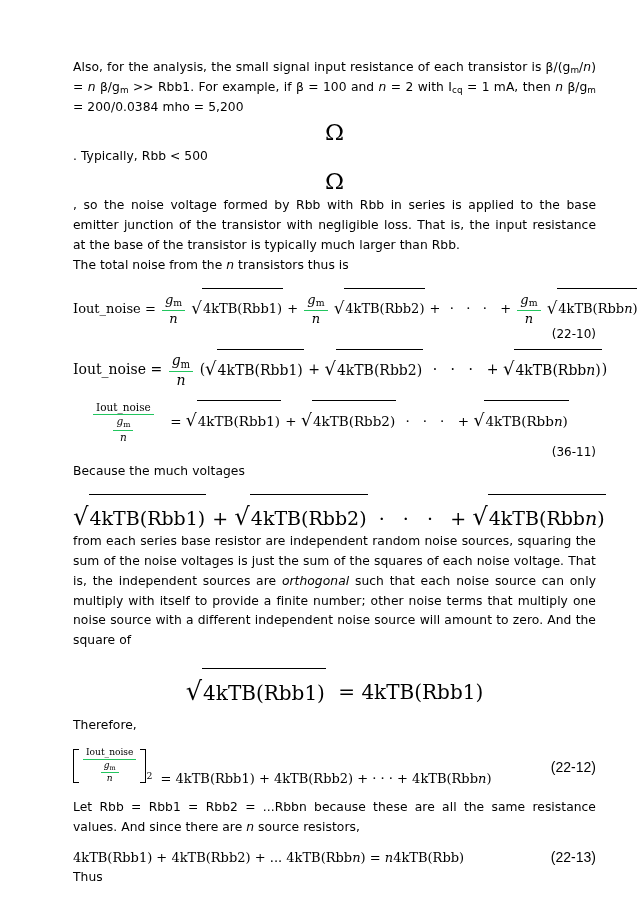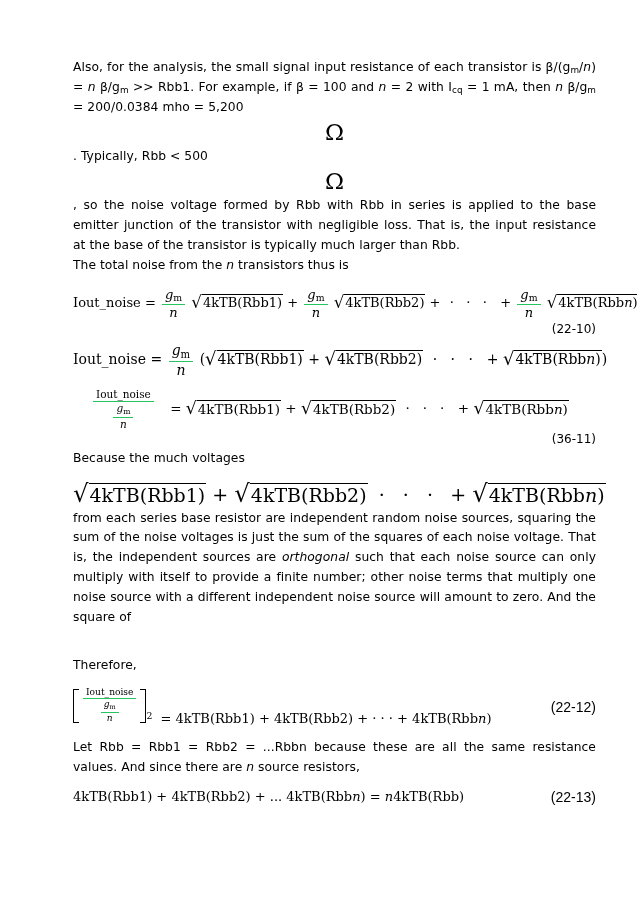--- a/index.html
+++ b/index.html
@@ -86,21 +86,21 @@
   }
   .sqrt > .rad {
     font-size: 1.28em;
     line-height: 1;
     position: relative;
     top: 0.04em;
   }
   .sqrt > .body {
     display: inline-block;
     border-top: 1px solid #000;
-    padding: 0 1px 0 1px;
+    padding: 12px 1px 0 1px;
     position: relative;
     top: 0.02em;
   }
 
   
   .frac {
     display: inline-block;
     vertical-align: middle;
     text-align: center;
     line-height: 1.05;
@@ -254,20 +254,26 @@
         <span class="sqrt"><span class="rad">√</span><span class="body"><span>4kTB(Rbb</span><span class="italic">n</span><span>)</span></span></span>
       </div>
     </div>
 
     <div class="gap-xs"></div>
 
     <p class="para"><span>from each series base resistor are independent random noise sources, squaring the sum of the noise voltages is just the sum of the squares of each noise voltage. That is, the independent sources are </span><span class="italic">orthogonal</span><span> such that each noise source can only multiply with itself to provide a finite number; other noise terms that multiply one noise source with a different independent noise source will amount to zero. And the square of</span></p>
 
     <div class="gap-lg"></div>
 
+    <div style="text-align:center;">
+      <span class="eq eq-big">
+        <span class="sqrt"><span class="rad">√</span><span class="body">4kTB(Rbb1)</span></span>
+        <span style="padding-left:6px;">= 4kTB(Rbb1)</span>
+      </span>
+    </div>
 
     <div class="gap-md"></div>
 
     <p class="para">Therefore,</p>
 
     <div class="gap-md"></div>
 
     <div class="eqrow">
       <div class="eq eq-12">
         <span class="bracket">
@@ -296,15 +302,16 @@
 
     <div class="eqrow">
       <div class="eq eq-13">
         <span>4kTB(Rbb1) + 4kTB(Rbb2) + ... 4kTB(Rbb</span><span class="italic">n</span><span>) = </span><span class="italic">n</span><span>4kTB(Rbb)</span>
       </div>
       <div class="eqnum">(22-13)</div>
     </div>
 
     <div class="gap-xs"></div>
 
+    <p class="para">Thus</p>
 
   </div>
 </div>
 
 </body></html>

